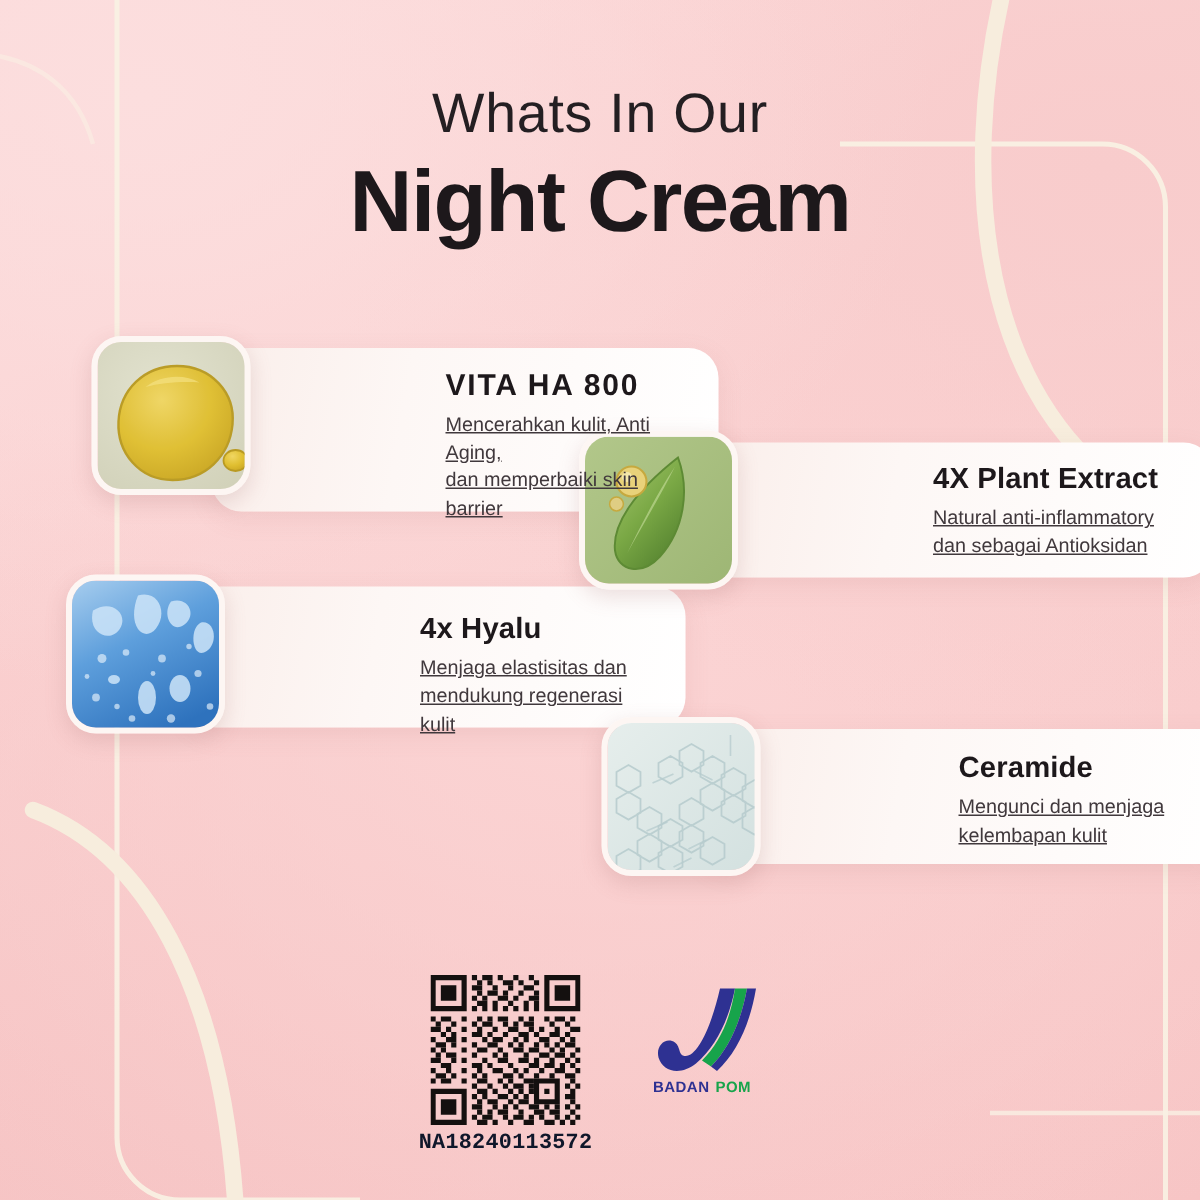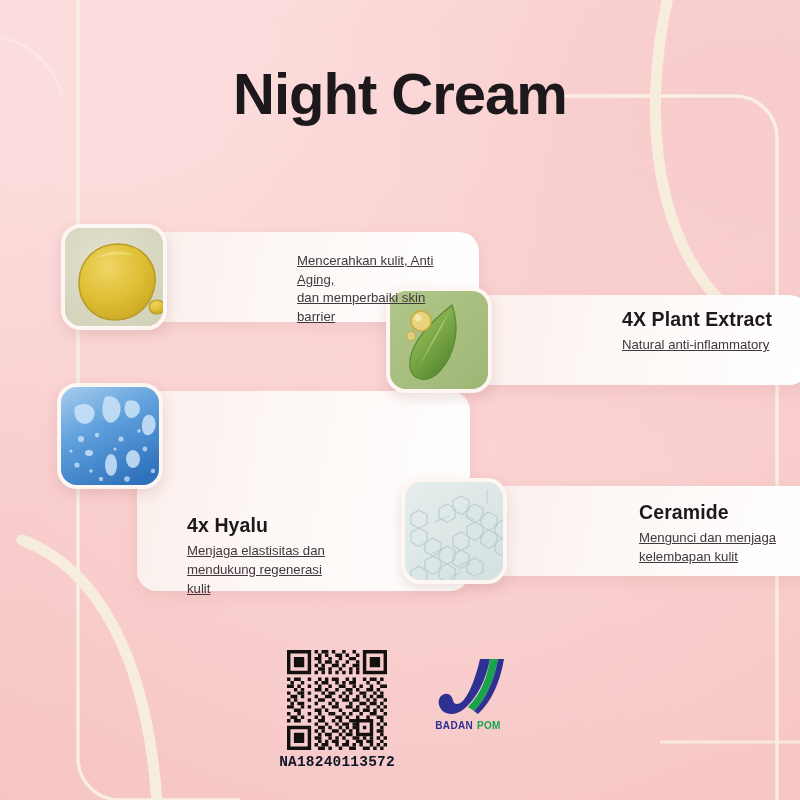--- a/index.html
+++ b/index.html
@@ -65,21 +65,21 @@
   #card1 { left:61px;  top:224px; }
   #card1 .card-panel { left:80px; width:338px; }
   #card1 .card-text  { padding:22px 0 0 130px; width:300px; }
   #card1 .c-title { font-size:20px; letter-spacing:1.2px; }
 
   #card2 { left:386px; top:287px; }
   #card2 .card-panel { left:80px; width:343px; }
   #card2 .card-text  { padding:22px 0 0 130px; width:300px; }
   #card2 .c-title { font-size:19.5px; letter-spacing:.1px; }
 
-  #card3 { left:57px;  top:383px;flex-direction:column; }
+  #card3 { left:44px;  top:383px; }
   #card3 .card-panel { left:80px; width:333px; }
   #card3 .card-text  { padding:26px 0 0 130px; width:290px; }
   #card3 .c-title { font-size:19.5px; letter-spacing:.1px; }
 
   #card4 { left:386px; top:478px;padding-left:15px; }
   #card4 .card-panel { left:80px; width:355px; }
   #card4 .card-text  { padding:24px 0 0 132px; width:300px; }
   #card4 .c-title { font-size:19.5px; letter-spacing:.1px; }
 
   
@@ -110,20 +110,21 @@
   <path d="M240 800 H120 a42 42 0 0 1 -42 -42 V-10" fill="none" stroke="#f9f0e3" stroke-width="3.4" opacity=".95"></path>
 
   <path d="M22 540 C 92 566, 150 650, 158 820" fill="none" stroke="#f7eddd" stroke-width="11" stroke-linecap="round"></path>
 
   <path d="M-10 36 C 26 40, 52 60, 62 96" fill="none" stroke="#f9f0e3" stroke-width="3" opacity=".55"></path>
 
   <path d="M800 742 H660" fill="none" stroke="#f9f0e3" stroke-width="3" opacity=".8"></path>
 </svg>
 
 <div class="header">
+  <div class="hdr-sub">Whats In Our</div>
   <div class="hdr-main">Night Cream</div>
 </div>
 
 <div class="card" id="card1">
   <div class="card-panel"></div>
   <div class="tile">
     <svg viewBox="0 0 106 106" width="106" height="106">
       <defs>
         <radialGradient id="g1bg" cx="40%" cy="32%" r="85%">
           <stop offset="0%" stop-color="#e2e2cf"></stop>
@@ -135,20 +136,21 @@
           <stop offset="100%" stop-color="#c9a521"></stop>
         </radialGradient>
       </defs>
       <rect width="106" height="106" fill="url(#g1bg)"></rect>
       <path d="M53 16 C76 16, 92 34, 90 55 C88 76, 72 92, 50 92 C28 92, 13 74, 14 53 C15 32, 31 16, 53 16 Z" fill="url(#g1d)" stroke="#b99a22" stroke-width="1.6" opacity=".97"></path>
       <path d="M32 30 C42 22, 58 21, 68 27 C58 26, 42 27, 32 30 Z" fill="#f7e489" opacity=".6"></path>
       <ellipse cx="92" cy="79" rx="8" ry="7" fill="url(#g1d)" stroke="#b99a22" stroke-width="1.2"></ellipse>
     </svg>
   </div>
   <div class="card-text">
+    <div class="c-title">VITA HA 800</div>
     <div class="c-desc">
       <div>Mencerahkan kulit, Anti Aging,</div>
       <div>dan memperbaiki skin barrier</div>
     </div>
   </div>
 </div>
 
 <div class="card" id="card2">
   <div class="card-panel"></div>
   <div class="tile">
@@ -169,20 +171,21 @@
       <path d="M60 20 C50 40, 38 60, 28 78 C38 58, 48 38, 60 20 Z" fill="#cfe3a6" opacity=".55"></path>
       <circle cx="31" cy="30" r="10" fill="#e8d27a" stroke="#c6a93f" stroke-width="1.4"></circle>
       <circle cx="28" cy="27" r="3.4" fill="#f6ecb8" opacity=".8"></circle>
       <circle cx="21" cy="45" r="4.6" fill="#dfcd83" stroke="#c6a93f" stroke-width="1"></circle>
     </svg>
   </div>
   <div class="card-text">
     <div class="c-title">4X Plant Extract</div>
     <div class="c-desc">
       <div>Natural anti-inflammatory</div>
+      <div>dan sebagai Antioksidan</div>
     </div>
   </div>
 </div>
 
 <div class="card" id="card3">
   <div class="card-panel"></div>
   <div class="tile">
     <svg viewBox="0 0 106 106" width="106" height="106">
       <defs>
         <linearGradient id="g3bg" x1="0" y1="0" x2="0.5" y2="1">

